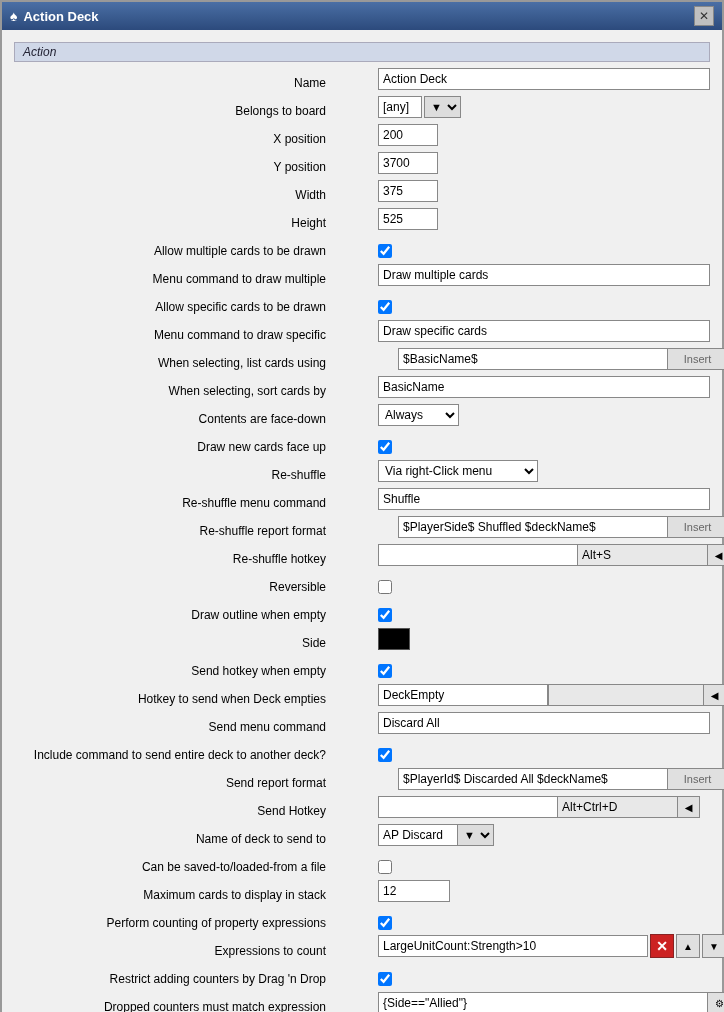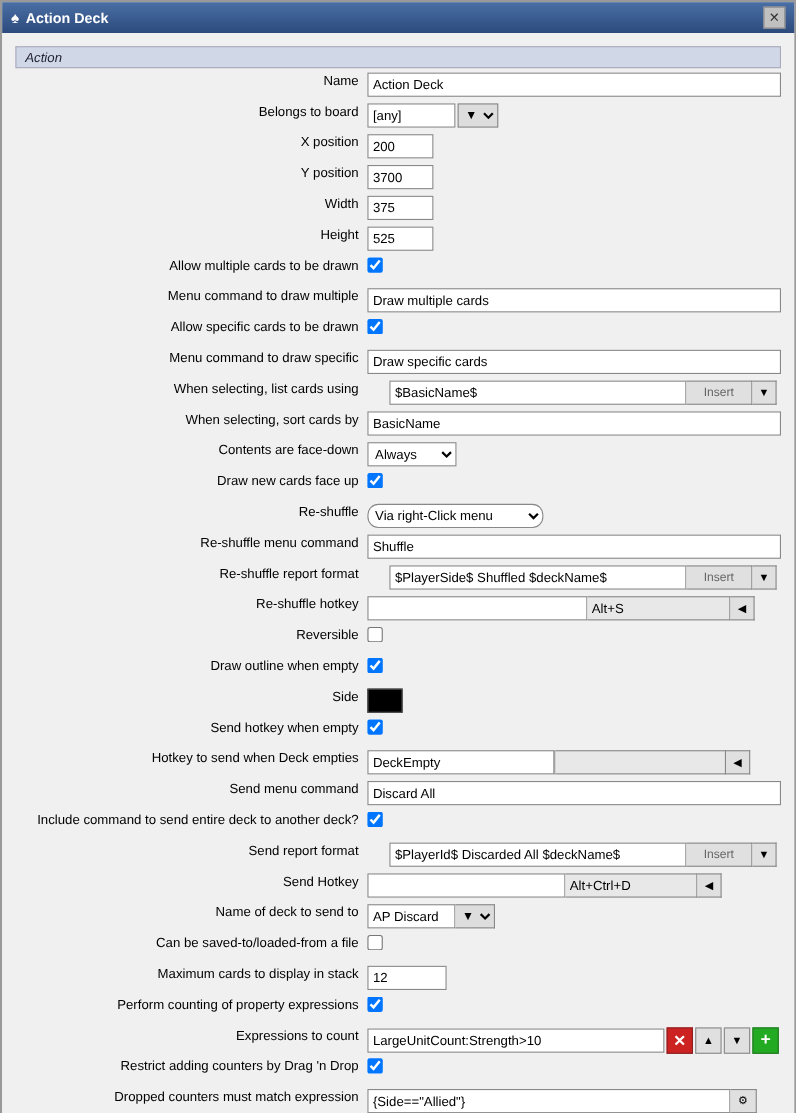--- a/index.html
+++ b/index.html
@@ -46,23 +46,24 @@
       justify-content: center;
       font-size: 12px;
       color: #333;
     }
     .content {
       padding: 8px 12px;
       background: #f0f0f0;
     }
     .form-row {
       display: flex;
-      align-items: flex-start;
+      align-items: flex-end;
       margin-bottom: 4px;
       min-height: 24px;
+      gap: 44px;
     }
     .form-label {
       text-align: right;
       padding-right: 8px;
       color: #000;
       flex-shrink: 0;
     }
     .label-col {
       width: 320px;
     }
@@ -95,21 +96,21 @@
     }
     .small-input {
       width: 60px;
     }
     .board-select-container {
       display: flex;
       align-items: center;
       gap: 2px;
     }
     .board-text {
-      width: 80px;
+      width: 44px;
       border: 1px solid #888;
       background: white;
       height: 22px;
       padding: 2px 4px;
       font-size: 12px;
     }
     .board-dropdown {
       height: 22px;
       border: 1px solid #888;
       background: #ddd;
@@ -432,21 +433,21 @@
       </select>
     </div>
 
     <div class="form-row">
       <div class="form-label label-col">Draw new cards face up</div>
       <input type="checkbox" checked="" style="">
     </div>
 
     <div class="form-row">
       <div class="form-label label-col">Re-shuffle</div>
-      <select style="width:160px;border-radius:10px;">
+      <select style="width:160px;">
         <option>Via right-Click menu</option>
         <option>Never</option>
         <option>Always</option>
       </select>
     </div>
 
     <div class="form-row">
       <div class="form-label label-col">Re-shuffle menu command</div>
       <input type="text" class="full-input" value="Shuffle" style="">
     </div>

